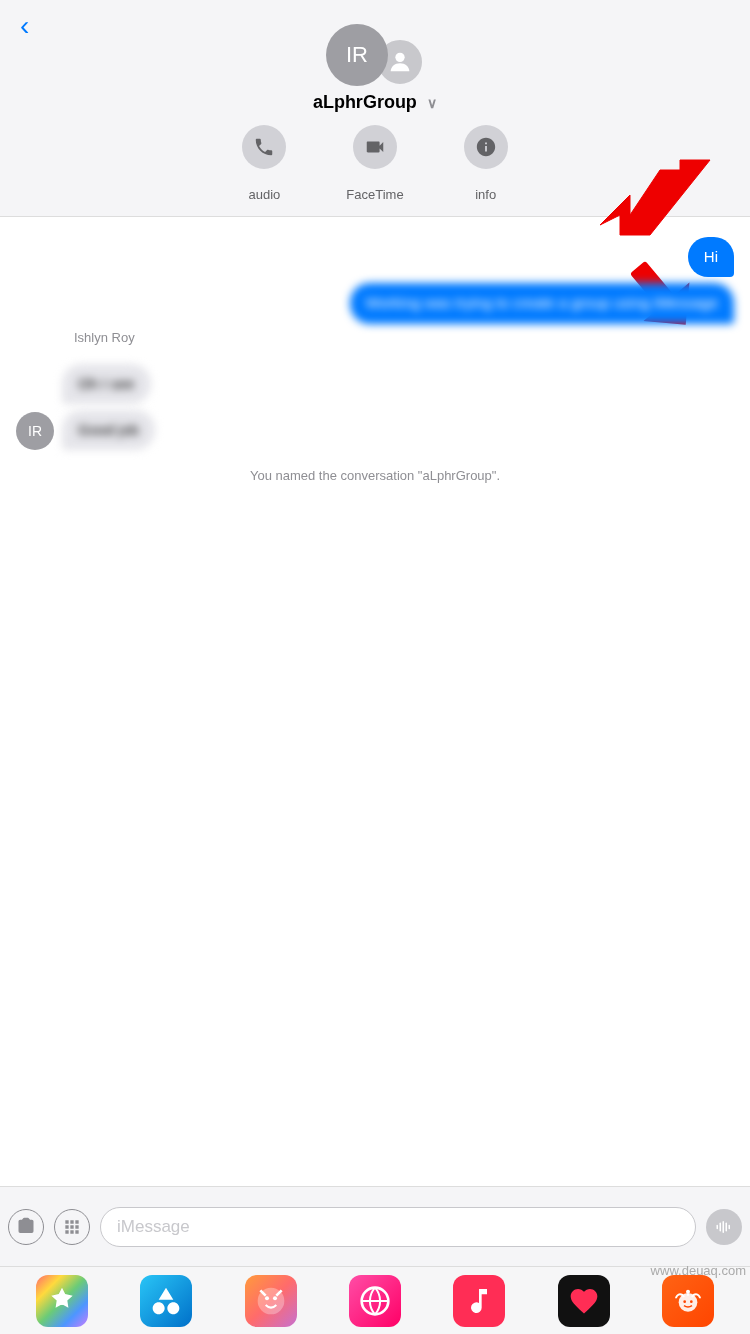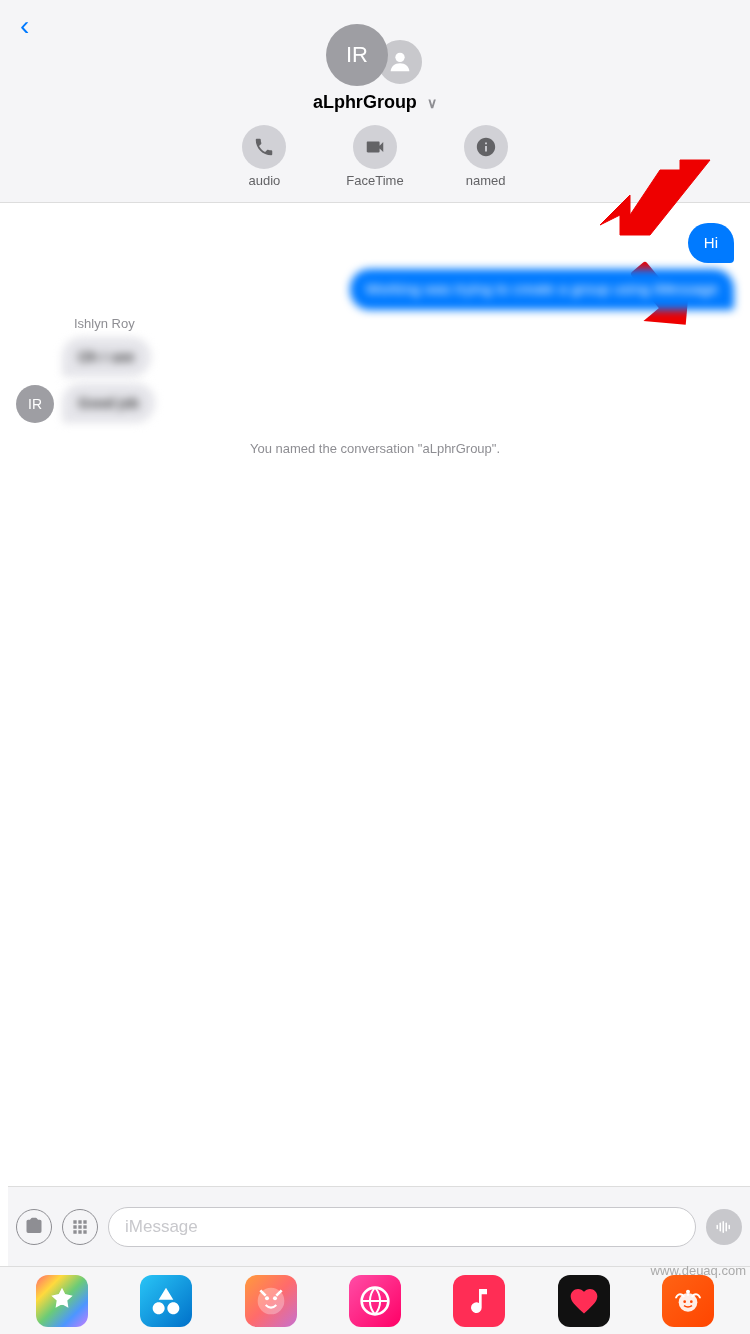--- a/index.html
+++ b/index.html
@@ -95,21 +95,21 @@
     }
     .action-buttons {
       display: flex;
       gap: 60px;
       margin-top: 12px;
     }
     .action-btn {
       display: flex;
       flex-direction: column;
       align-items: center;
-      gap: 4px;
+      gap: 18px;
       cursor: pointer;
     }
     .action-icon-circle {
       width: 44px;
       height: 44px;
       border-radius: 50%;
       background: #d1d1d6;
       display: flex;
       align-items: center;
       justify-content: center;
@@ -172,21 +172,21 @@
       color: #000;
       border-bottom-left-radius: 4px;
     }
     .bubble.blurred {
       filter: blur(4px);
       user-select: none;
     }
     .sender-name {
       font-size: 13px;
       color: #8e8e93;
-      margin-bottom: 6px;
+      margin-bottom: 19px;
       margin-left: 58px;
     }
     .avatar-small {
       width: 38px;
       height: 38px;
       border-radius: 50%;
       background: #9e9ea3;
       display: flex;
       align-items: center;
       justify-content: center;
@@ -208,21 +208,21 @@
       color: #8e8e93;
       font-size: 13px;
       margin: 16px 0 4px;
       line-height: 1.5;
     }
 
     
     .input-bar {
       position: absolute;
       bottom: 68px;
-      left: 8px;
+      left: 0;
       right: 0;
       height: 80px;
       background: #f5f5f7;
       border-top: 1px solid #ddd;
       display: flex;
       align-items: center;
       padding: 0 8px;
       gap: 10px;
     }
     .input-bar-icon {
@@ -359,21 +359,21 @@
       </div>
       <span class="action-label">FaceTime</span>
     </div>
 
     <div class="action-btn">
       <div class="action-icon-circle">
         <svg viewBox="0 0 24 24">
           <path d="M12 2C6.48 2 2 6.48 2 12s4.48 10 10 10 10-4.48 10-10S17.52 2 12 2zm1 15h-2v-6h2v6zm0-8h-2V7h2v2z"></path>
         </svg>
       </div>
-      <span class="action-label">named</span>
+      <span class="action-label">info</span>
     </div>
   </div>
 </div>
 
 <div class="red-arrow">
   <svg viewBox="0 0 120 90" xmlns="http://www.w3.org/2000/svg">
 
     <polygon points="80,5 110,5 50,80 20,80 20,60 0,70 30,40 30,60 60,15 80,15" fill="#e00" stroke="#e00" stroke-linejoin="round"></polygon>
 
   </svg>

